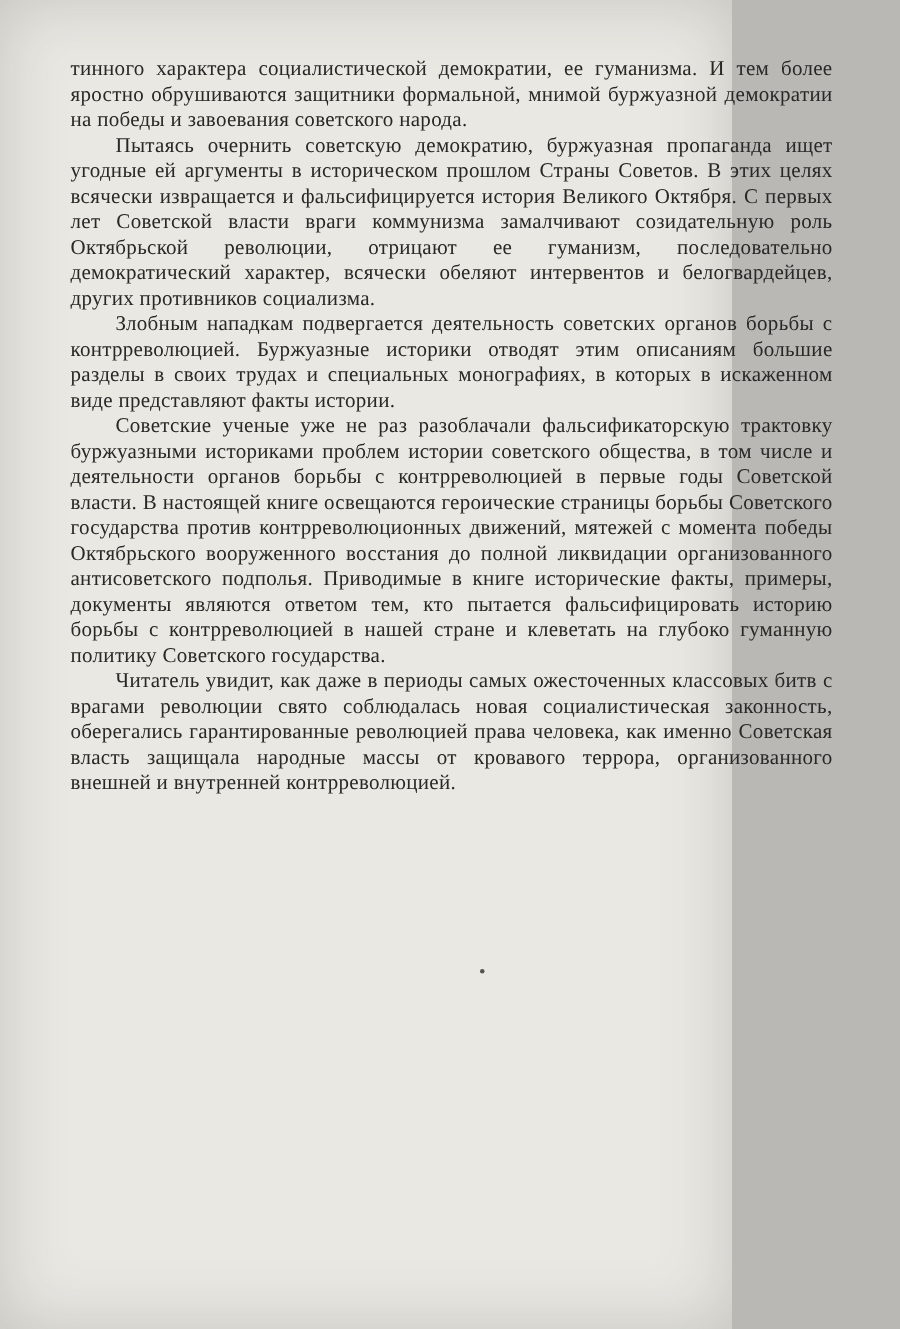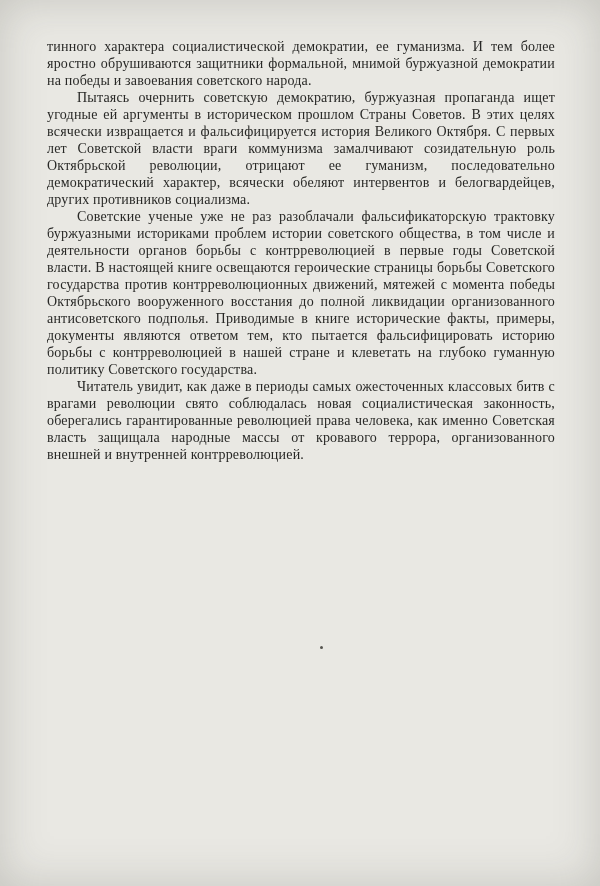--- a/index.html
+++ b/index.html
@@ -8,21 +8,21 @@
   }
   body {
     width: 600px;
     height: 886px;
     background: #b9b8b4;
     font-family: "Liberation Serif", "DejaVu Serif", serif;
     overflow: hidden;
   }
   .page {
     position: relative;
-    width: 600px;
+    width: 488px;
     height: 886px;
     background: #e9e8e3;
     box-shadow: inset 0 0 45px rgba(90,90,85,0.25);
     box-sizing: border-box;
   }
   .text-block {
     position: absolute;
     top: 38px;
     left: 47px;
     width: 508px;
@@ -51,17 +51,18 @@
     border-radius: 50%;
   }
 </style>
 </head>
 <body>
 
 <div class="page">
   <div class="text-block">
     <p class="no-indent">тинного характера социалистической демократии, ее гуманизма. И тем более яростно обрушиваются защитники формальной, мнимой буржуазной демократии на победы и завоевания советского народа.</p>
     <p>Пытаясь очернить советскую демократию, буржуазная пропаганда ищет угодные ей аргументы в историческом прошлом Страны Советов. В этих целях всячески извращается и фальсифицируется история Великого Октября. С первых лет Советской власти враги коммунизма замалчивают созидательную роль Октябрьской революции, отрицают ее гуманизм, последовательно демократический характер, всячески обеляют интервентов и белогвардейцев, других противников социализма.</p>
+    <p>Злобным нападкам подвергается деятельность советских органов борьбы с контрреволюцией. Буржуазные историки отводят этим описаниям большие разделы в своих трудах и специальных монографиях, в которых в искаженном виде представляют факты истории.</p>
     <p>Советские ученые уже не раз разоблачали фальсификаторскую трактовку буржуазными историками проблем истории советского общества, в том числе и деятельности органов борьбы с контрреволюцией в первые годы Советской власти. В настоящей книге освещаются героические страницы борьбы Советского государства против контрреволюционных движений, мятежей с момента победы Октябрьского вооруженного восстания до полной ликвидации организованного антисоветского подполья. Приводимые в книге исторические факты, примеры, документы являются ответом тем, кто пытается фальсифицировать историю борьбы с контрреволюцией в нашей стране и клеветать на глубоко гуманную политику Советского государства.</p>
     <p>Читатель увидит, как даже в периоды самых ожесточенных классовых битв с врагами революции свято соблюдалась новая социалистическая законность, оберегались гарантированные революцией права человека, как именно Советская власть защищала народные массы от кровавого террора, организованного внешней и внутренней контрреволюцией.</p>
   </div>
   <div class="speck"></div>
 </div>
 
 </body></html>

